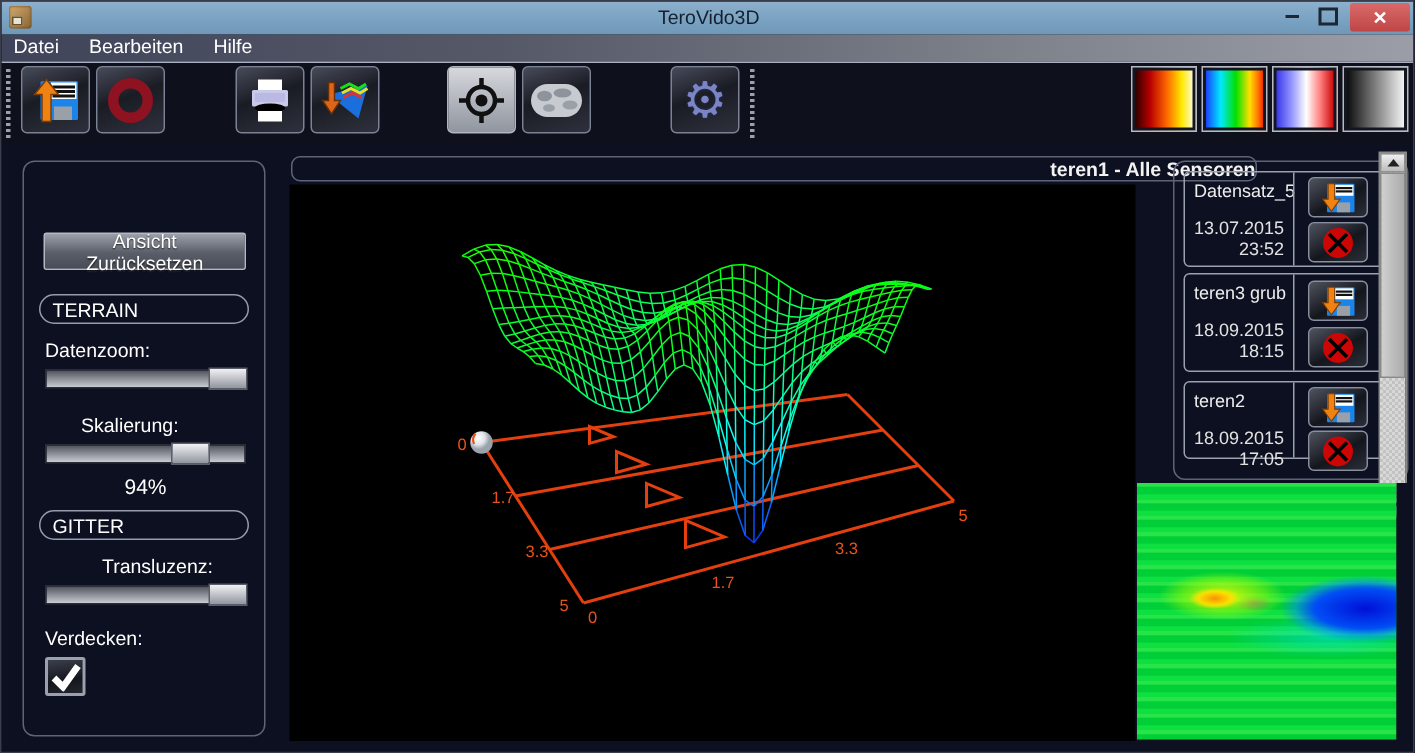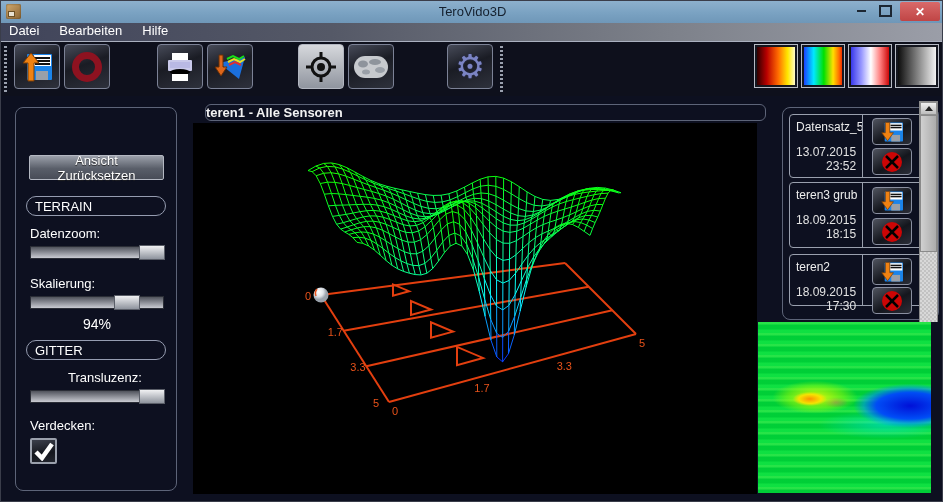--- a/index.html
+++ b/index.html
@@ -54,22 +54,22 @@
     display:flex;align-items:center;justify-content:center;box-sizing:border-box;text-shadow:0 1px 1px #222;}
   .slider{position:absolute;left:14px;width:134px;height:13px;
     background:linear-gradient(180deg,#50535c,#c9cbd2);border:1px solid #2a2d36;box-sizing:border-box;}
   .slider .handle{position:absolute;top:-2px;width:26px;height:15px;
     background:linear-gradient(180deg,#f0f1f3,#8e939d);border:1px solid #5a5e68;box-sizing:border-box;}
   .pct-label{position:absolute;left:0;width:162px;text-align:center;color:#fff;font-size:14px;}
   .checkbox{position:absolute;left:14px;width:27px;height:26px;
     background:linear-gradient(170deg,#3c404c,#14161d 60%,#23262f);border:2px solid #9aa0ac;border-radius:2px;
     display:flex;align-items:center;justify-content:center;box-sizing:border-box;}
   
-  .plot-title{position:absolute;left:204px;top:103px;width:561px;height:17px;border:1px solid #5d6478;
-    border-radius:6px;color:#f2f2f2;font-size:13px;font-weight:bold;text-align:left;line-height:16px;box-sizing:border-box;}
+  .plot-title{position:absolute;left:193px;top:103px;width:644px;height:17px;border:1px solid #5d6478;
+    border-radius:6px;color:#f2f2f2;font-size:13px;font-weight:bold;text-align:right;line-height:16px;box-sizing:border-box;}
   .plot-canvas{position:absolute;left:192px;top:122px;width:564px;height:371px;background:#000;}
   
   .right-panel{left:781px;top:106px;width:157px;height:213px;text-align:right;}
   .card{position:absolute;left:6px;width:143px;border:1px solid #9aa0ae;border-radius:4px;box-sizing:border-box;}
   .card .name{position:absolute;left:6px;top:5px;color:#ededed;font-size:12px;}
   .card .date{position:absolute;left:6px;top:30px;color:#e2e2e2;font-size:12px;line-height:14px;}
   .card .sep{position:absolute;left:72px;top:0;bottom:0;width:1px;background:#9aa0ae;}
   .mini-btn{position:absolute;left:82px;width:40px;height:27px;border-radius:4px;
     background:linear-gradient(150deg,#50545f,#14161d 55%,#2b2e38);border:1px solid #8a8fa0;
     display:flex;align-items:center;justify-content:center;box-sizing:border-box;}
@@ -194,21 +194,21 @@
   <div class="content-bg"></div>
 
   <div class="panel left-panel">
     <button class="reset-btn">Ansicht Zurücksetzen</button>
 
     <div class="pill" style="top:88px;">TERRAIN</div>
     <div class="side-label" style="top:118px;">Datenzoom:</div>
     <div class="slider" style="top:138px;">
       <div class="handle" style="left:82%;"></div>
     </div>
-    <div class="side-label" style="top:168px;">Skalierung:</div>
+    <div class="side-label" style="top:168px;margin-left:24px;">Skalierung:</div>
     <div class="slider" style="top:188px;">
       <div class="handle" style="left:63%;"></div>
     </div>
     <div class="pct-label" style="top:208px;">94%</div>
 
     <div class="pill" style="top:232px;">GITTER</div>
     <div class="side-label" style="top:262px;margin-left:38px;">Transluzenz:</div>
     <div class="slider" style="top:282px;">
       <div class="handle" style="left:82%;"></div>
     </div>
@@ -1316,21 +1316,21 @@
           <line x1="6" y1="5" x2="18" y2="17" stroke="#000" stroke-width="2.5"></line>
           <line x1="18" y1="5" x2="6" y2="17" stroke="#000" stroke-width="2.5"></line>
         </svg>
       </div>
     </div>
 
     <div class="card" style="top:146px;height:52px;">
       <div class="name">teren2</div>
       <div class="date">
         <div>18.09.2015</div>
-        <div>17:30</div>
+        <div>17:05</div>
       </div>
       <div class="sep"></div>
       <div class="mini-btn" style="top:3px;">
         <svg width="26" height="22" viewBox="0 0 34 30">
           <rect x="7" y="2" width="25" height="26" rx="1" fill="#1b84ea"></rect>
           <rect x="14" y="3" width="17" height="10" fill="#fff"></rect>
           <rect x="15" y="5" width="15" height="2" fill="#111"></rect>
           <rect x="15" y="8" width="15" height="2" fill="#111"></rect>
           <rect x="16" y="19" width="12" height="9" fill="#9aa0a8"></rect>
           <path d="M8 2 v14 h-5 l8 11 8 -11 h-5 V2 z" fill="#f08212" stroke="#7a3c05" stroke-width="1"></path>

